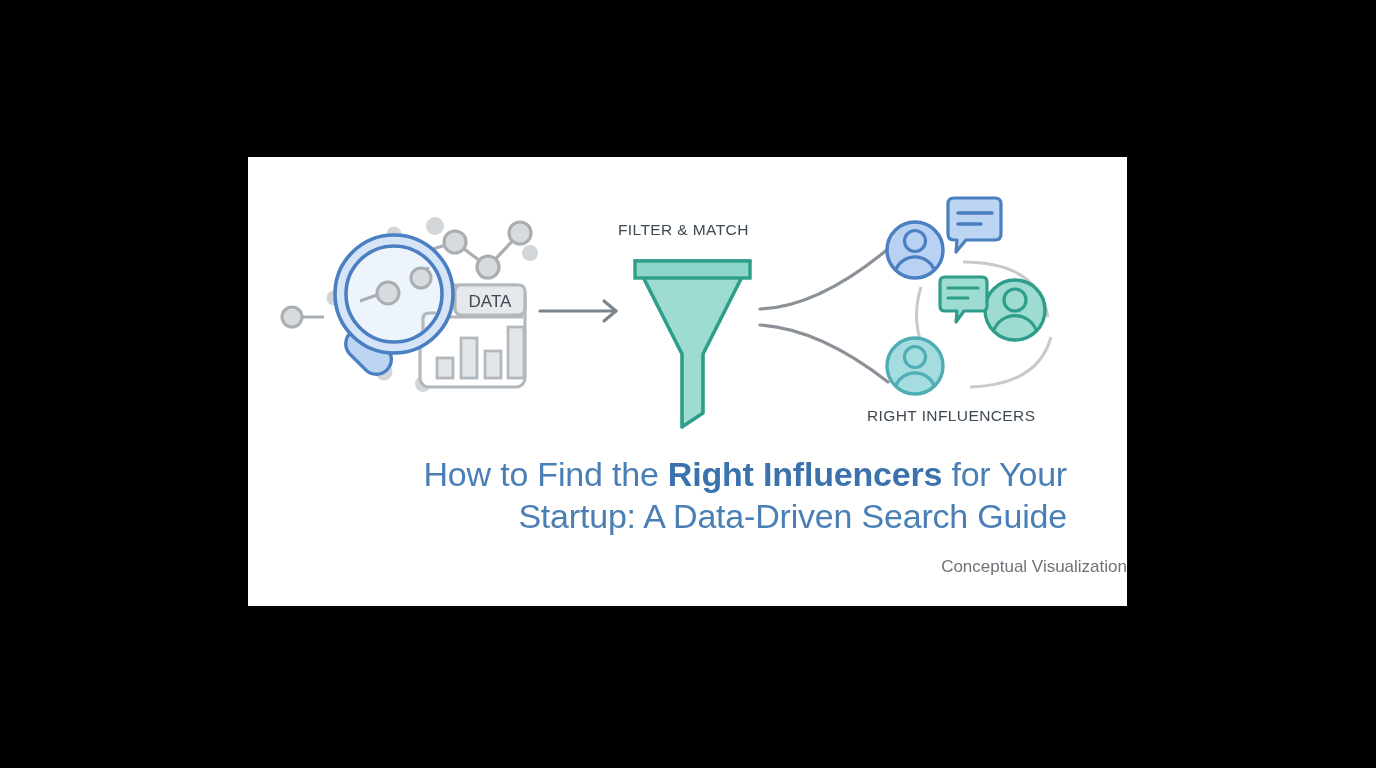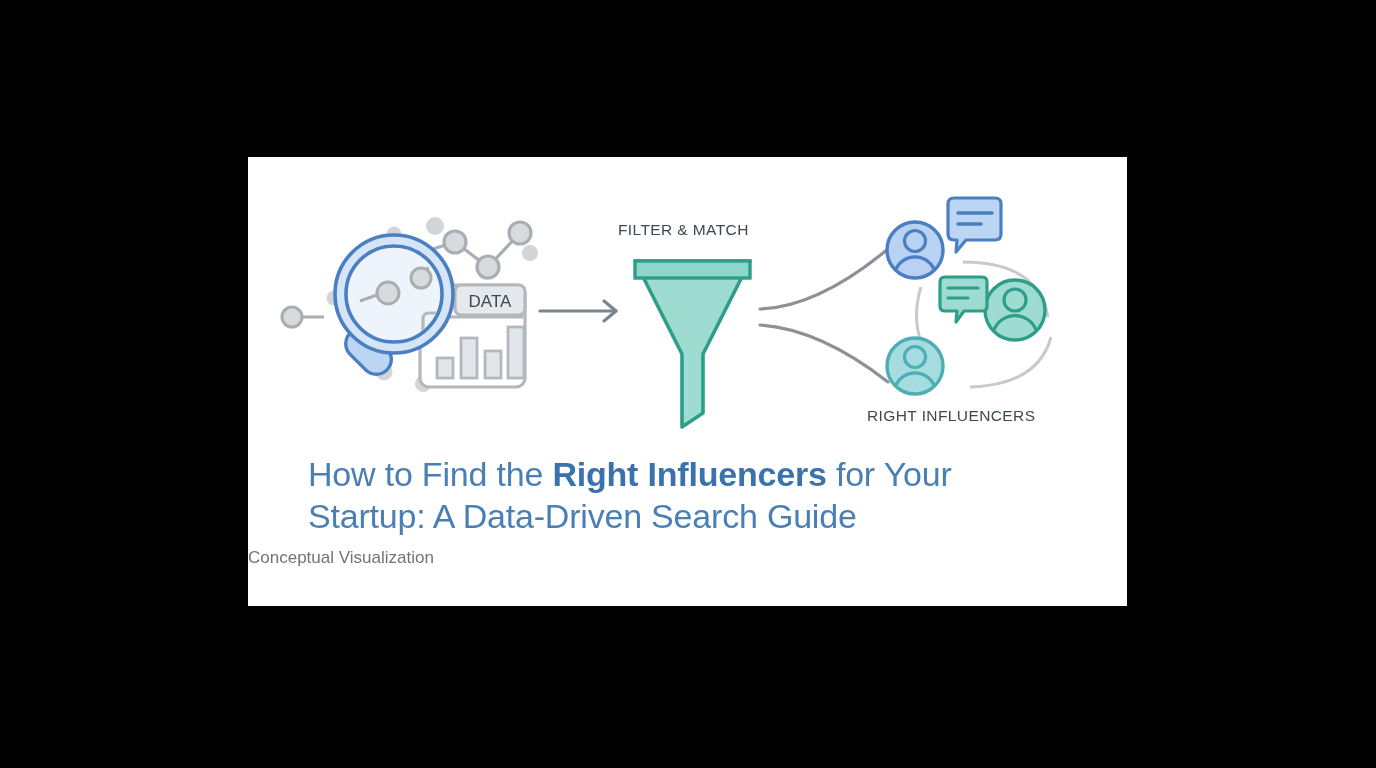--- a/index.html
+++ b/index.html
@@ -45,37 +45,38 @@
   }
   #label-influencers {
     left: 619px;
     top: 250px;
   }
   #title-block {
     position: absolute;
     left: 0;
     top: 296px;
     width: 879px;
-    text-align: left;
+    text-align: right;
+    padding-left: 41px;
   }
   #title {
     font-family: "Liberation Sans", sans-serif;
     font-size: 34px;
     line-height: 42px;
     color: #4a7fb5;
     font-weight: 400;
     letter-spacing: -0.2px;
     padding: 0 60px;
   }
   #title b {
     font-weight: 700;
     color: #3a72ad;
   }
   #subtitle {
-    margin-top: 11px;
+    margin-top: 20px;
     font-family: "Liberation Sans", sans-serif;
     font-size: 17px;
     color: #6e7479;
     font-weight: 400;
   }
 </style>
 </head>
 <body>
 
 <div id="stage">

